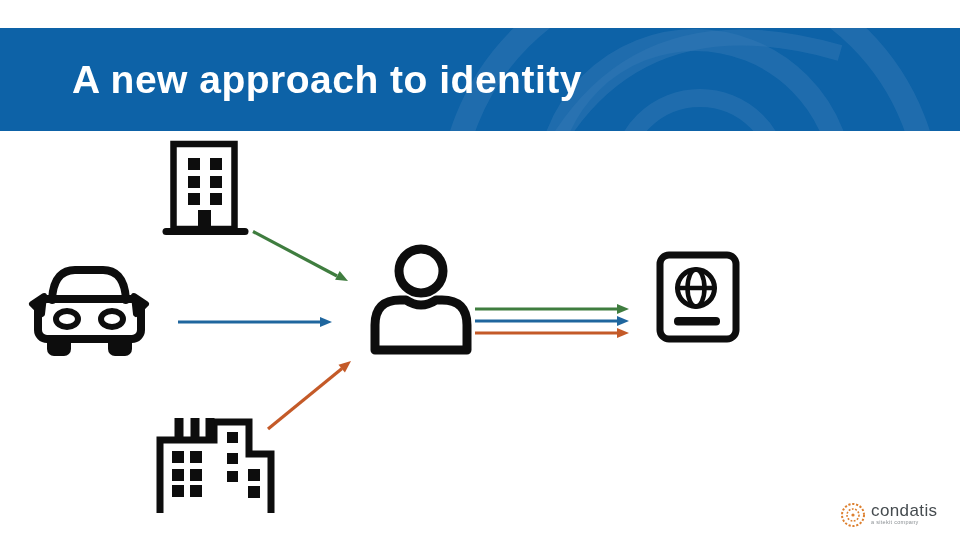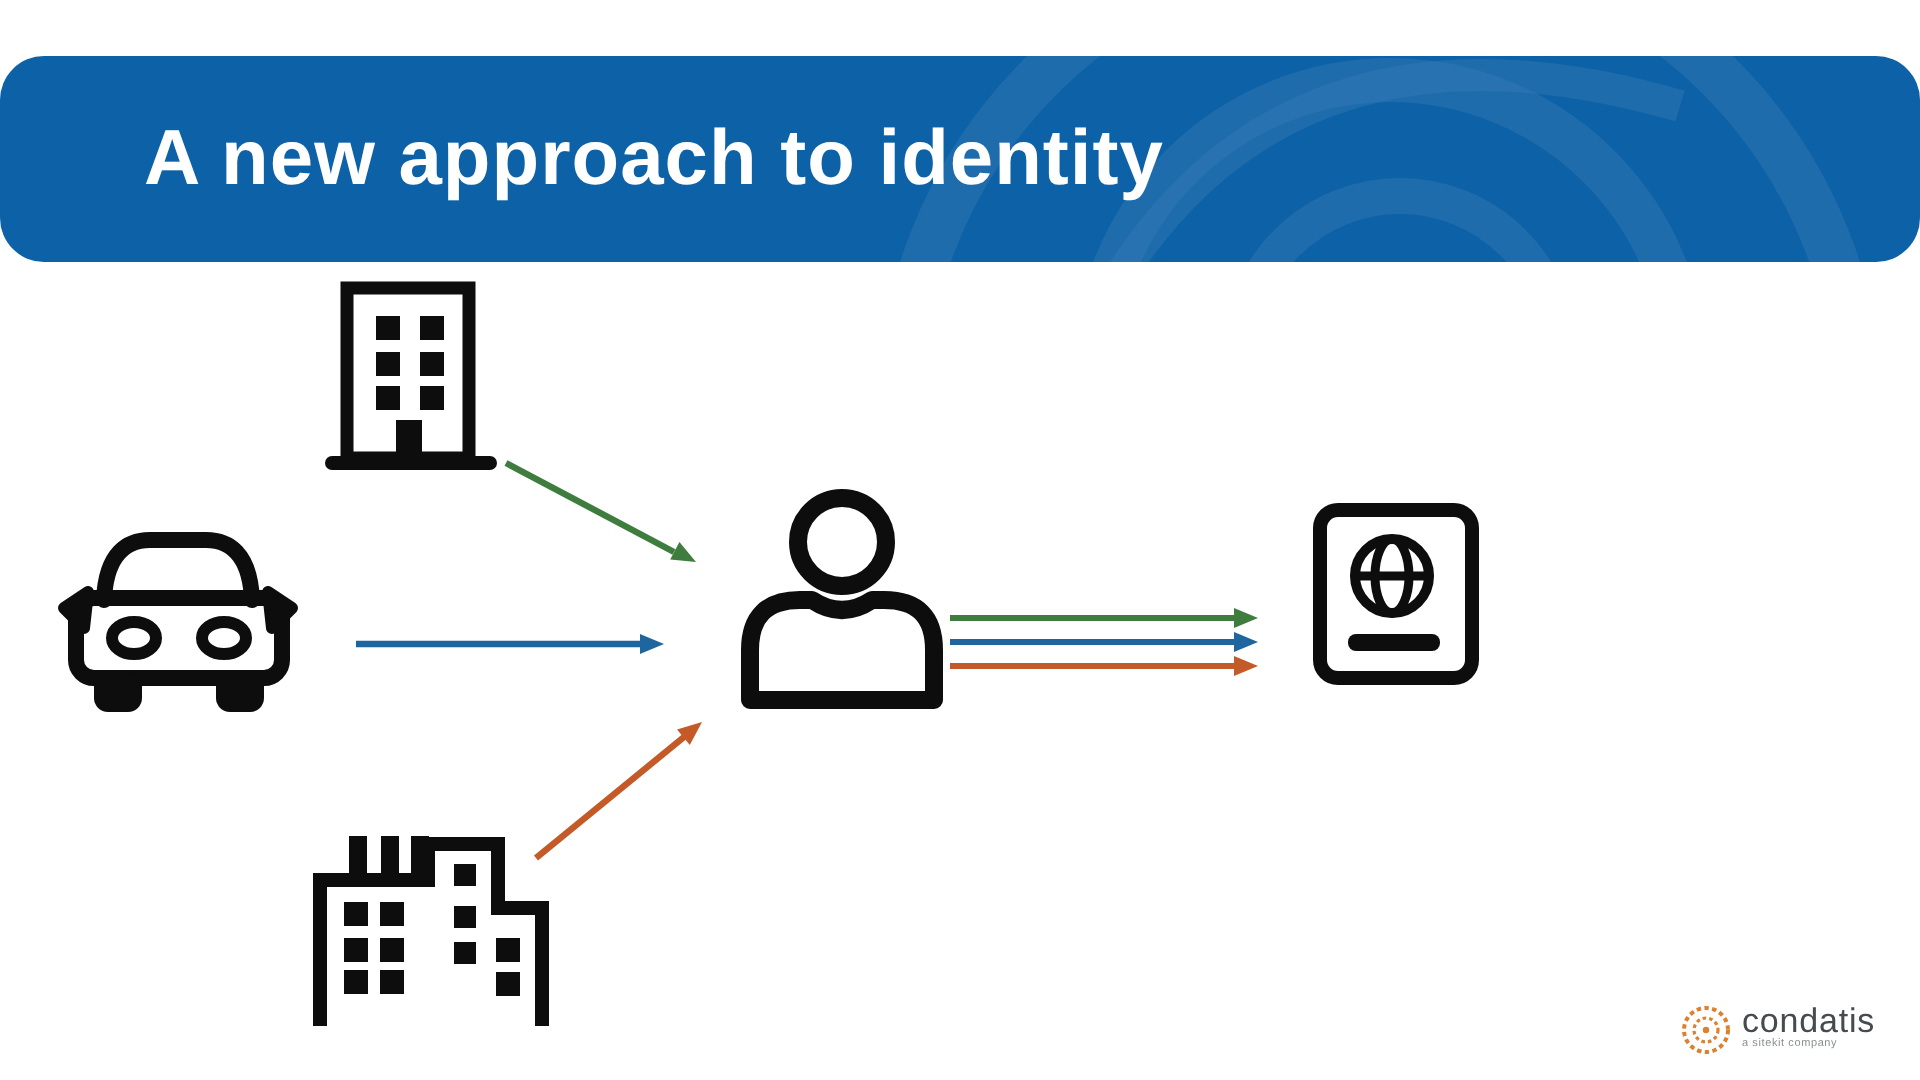--- a/index.html
+++ b/index.html
@@ -2,21 +2,21 @@
 <html><head>
 <meta charset="utf-8">
 <style>
   html,body{margin:0;padding:0;background:#e9e9e9;}
   .slide{
     position:relative;width:960px;height:540px;background:#ffffff;
     overflow:hidden;font-family:"Liberation Sans", sans-serif;
   }
   .header-band{
     position:absolute;left:0;top:28px;width:960px;height:103px;
-    background:#0d62a7;overflow:hidden;display:flex;align-items:center;border-radius:22px;
+    background:#0d62a7;overflow:hidden;display:flex;align-items:center;
   }
   .header-band .watermark{position:absolute;right:0;top:0;}
   .slide-title{
     position:relative;margin:0 0 0 72px;color:#ffffff;
     font-size:39px;font-weight:700;letter-spacing:.5px;line-height:1;
     z-index:2;white-space:nowrap;
   }
   .diagram-layer{position:absolute;left:0;top:0;width:960px;height:540px;}
   .footer-logo{
     position:absolute;left:840px;top:502px;width:112px;height:30px;

